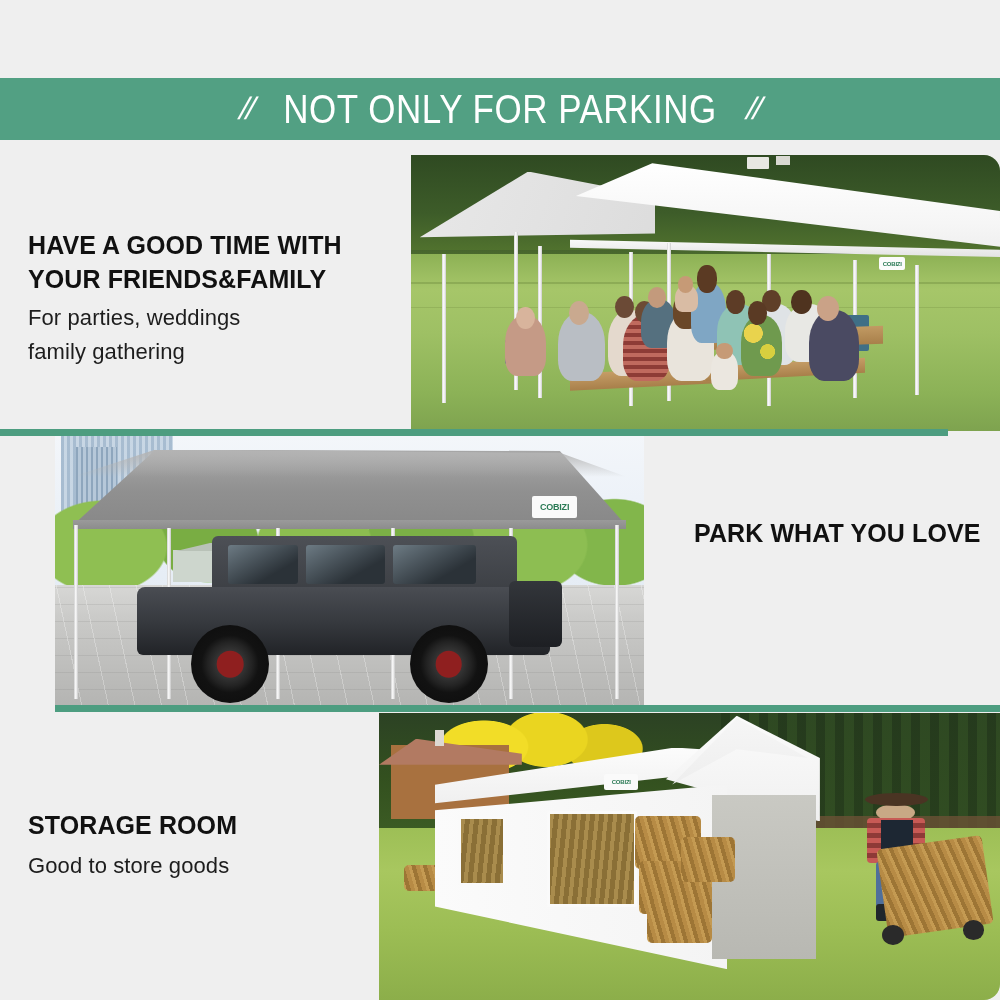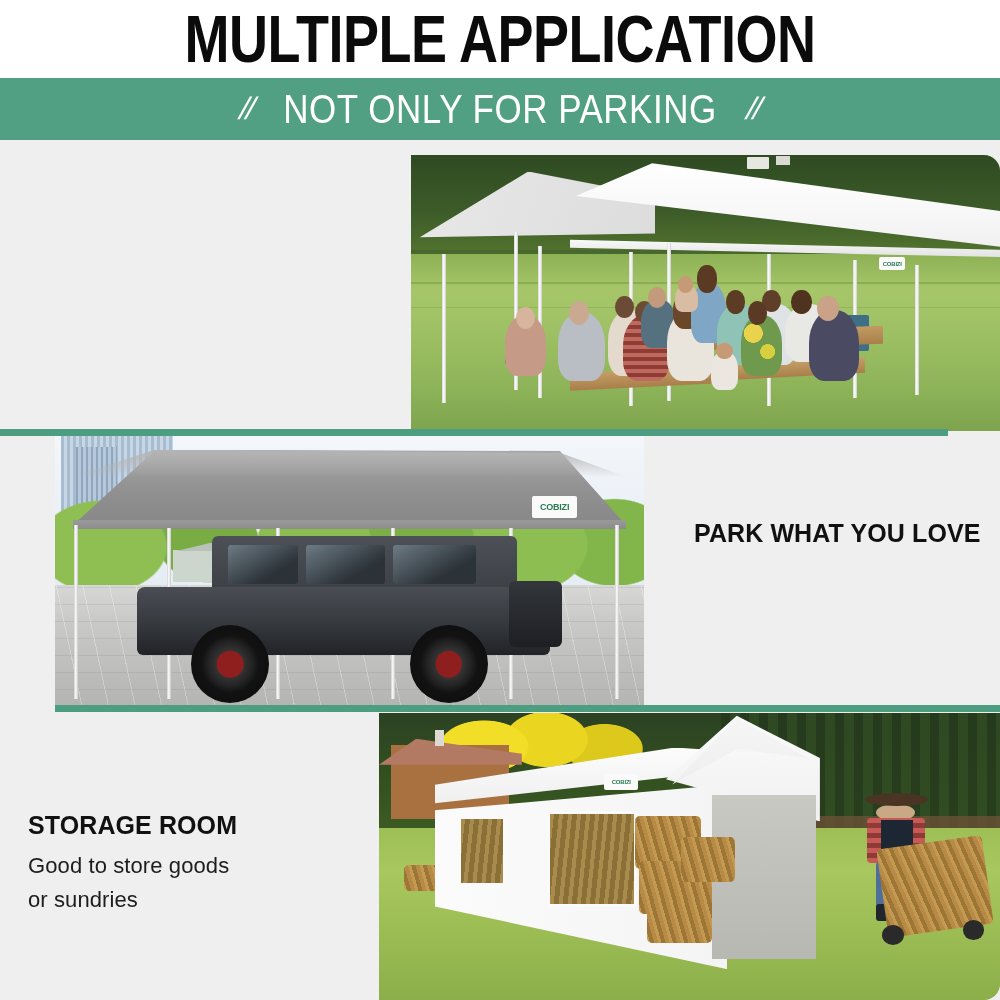--- a/index.html
+++ b/index.html
@@ -184,30 +184,37 @@
   .hay{position:absolute;border-radius:5px;
     background:repeating-linear-gradient(74deg,#c49a52 0 3px,#9d7535 3px 7px,#b78b45 7px 11px);}
   .p3-man{position:absolute;left:78%;top:27%;width:11%;height:46%;}
   .logo-txt{font-weight:700;color:#2b7a55;font-size:6px;letter-spacing:-0.2px;}
 </style>
 </head>
 <body>
 
 <div class="page">
 
-  <div class="header-white">
-    <div class="main-title">MULTIPLE APPLICATION</div>
-  </div>
 
   <div class="header-band">
     <span class="slashes">//</span>
     <span class="band-text">NOT ONLY FOR PARKING</span>
     <span class="slashes">//</span>
   </div>
 
+  <div class="caption cap1">
+    <div class="cap-title">
+      <div>HAVE A GOOD TIME WITH</div>
+      <div>YOUR FRIENDS&amp;FAMILY</div>
+    </div>
+    <div class="cap-body">
+      <div>For parties, weddings</div>
+      <div>family gathering</div>
+    </div>
+  </div>
 
   <div class="photo ph1 p1">
     <div class="p1-sky"></div>
     <div class="p1-hill"></div>
     <div class="p1-farhouse"></div>
     <div class="p1-farhouse2"></div>
     <div class="p1-field"></div>
     <div class="p1-fieldline"></div>
     <div class="p1-fieldline2"></div>
 
@@ -316,21 +323,20 @@
   </div>
 
   <div class="divider div2"></div>
 
   <div class="caption cap3">
     <div class="cap-title">
       <div>STORAGE ROOM</div>
     </div>
     <div class="cap-body">
       <div>Good to store goods</div>
-      <div>or sundries</div>
     </div>
   </div>
 
   <div class="photo ph3 p3">
     <div class="p3-sky"></div>
     <div class="p3-forest"></div>
     <div class="p3-forest2"></div>
     <div class="p3-yellowtree"></div>
     <div class="p3-house"></div>
     <div class="p3-roof"></div>

